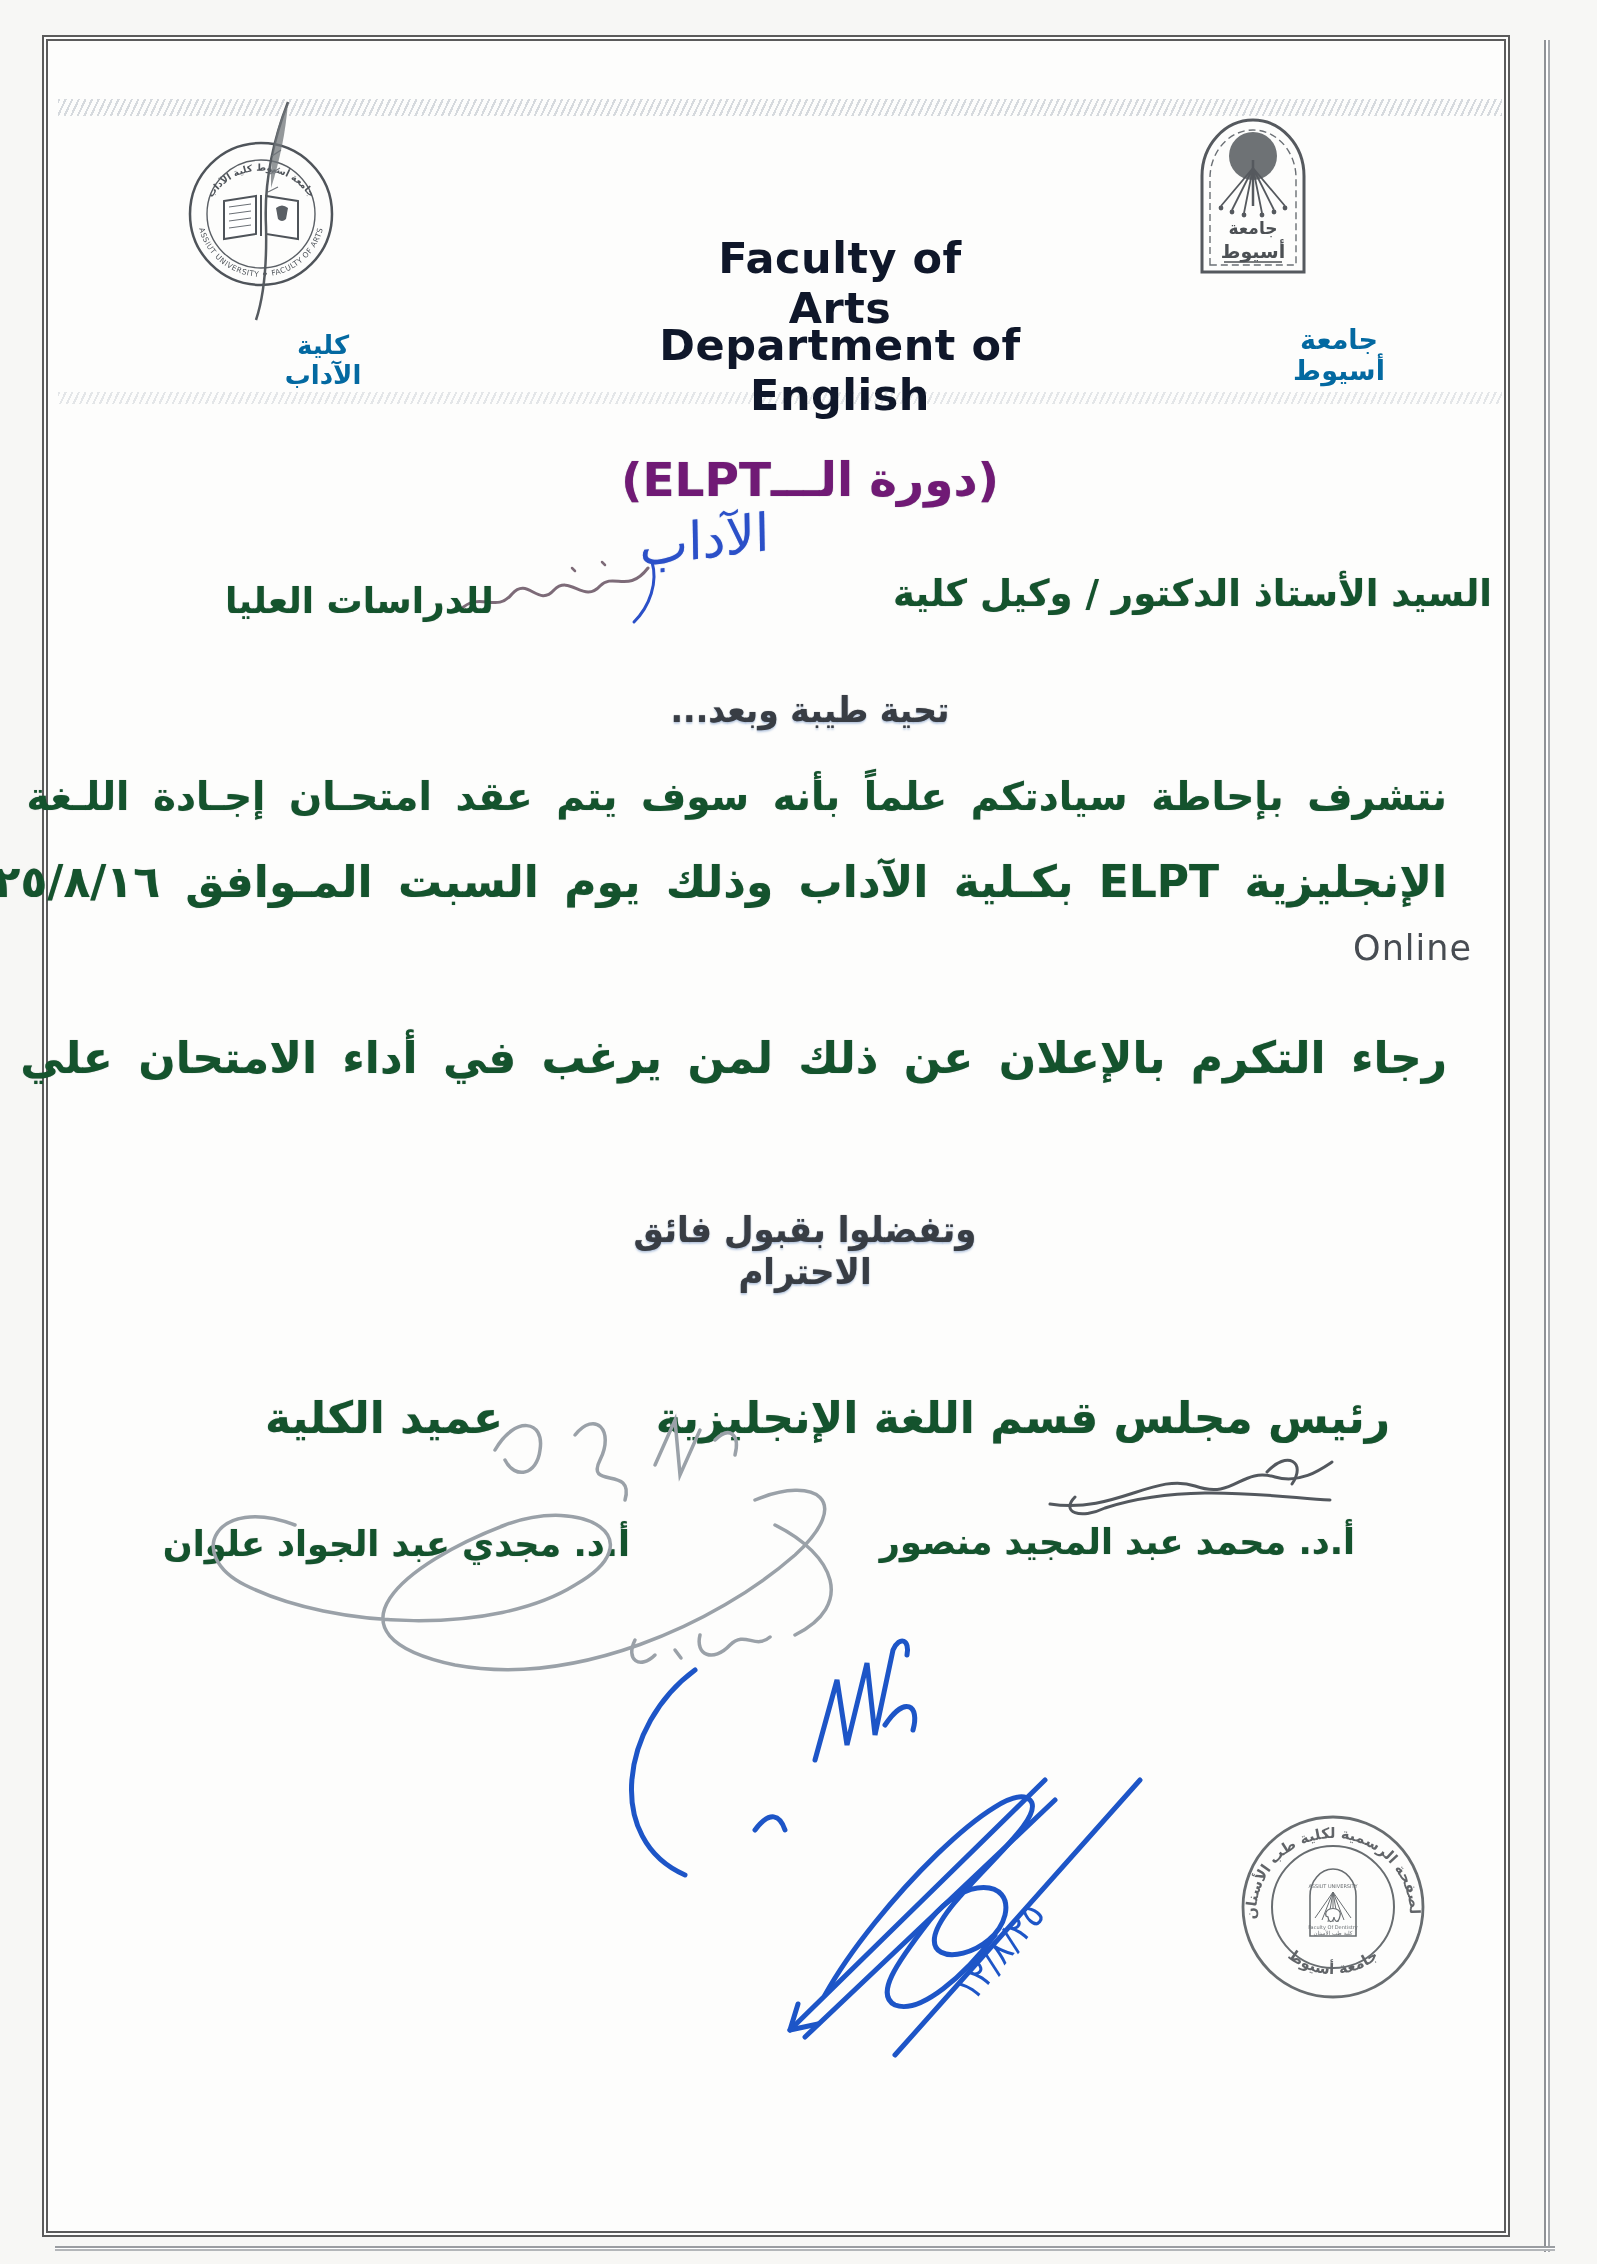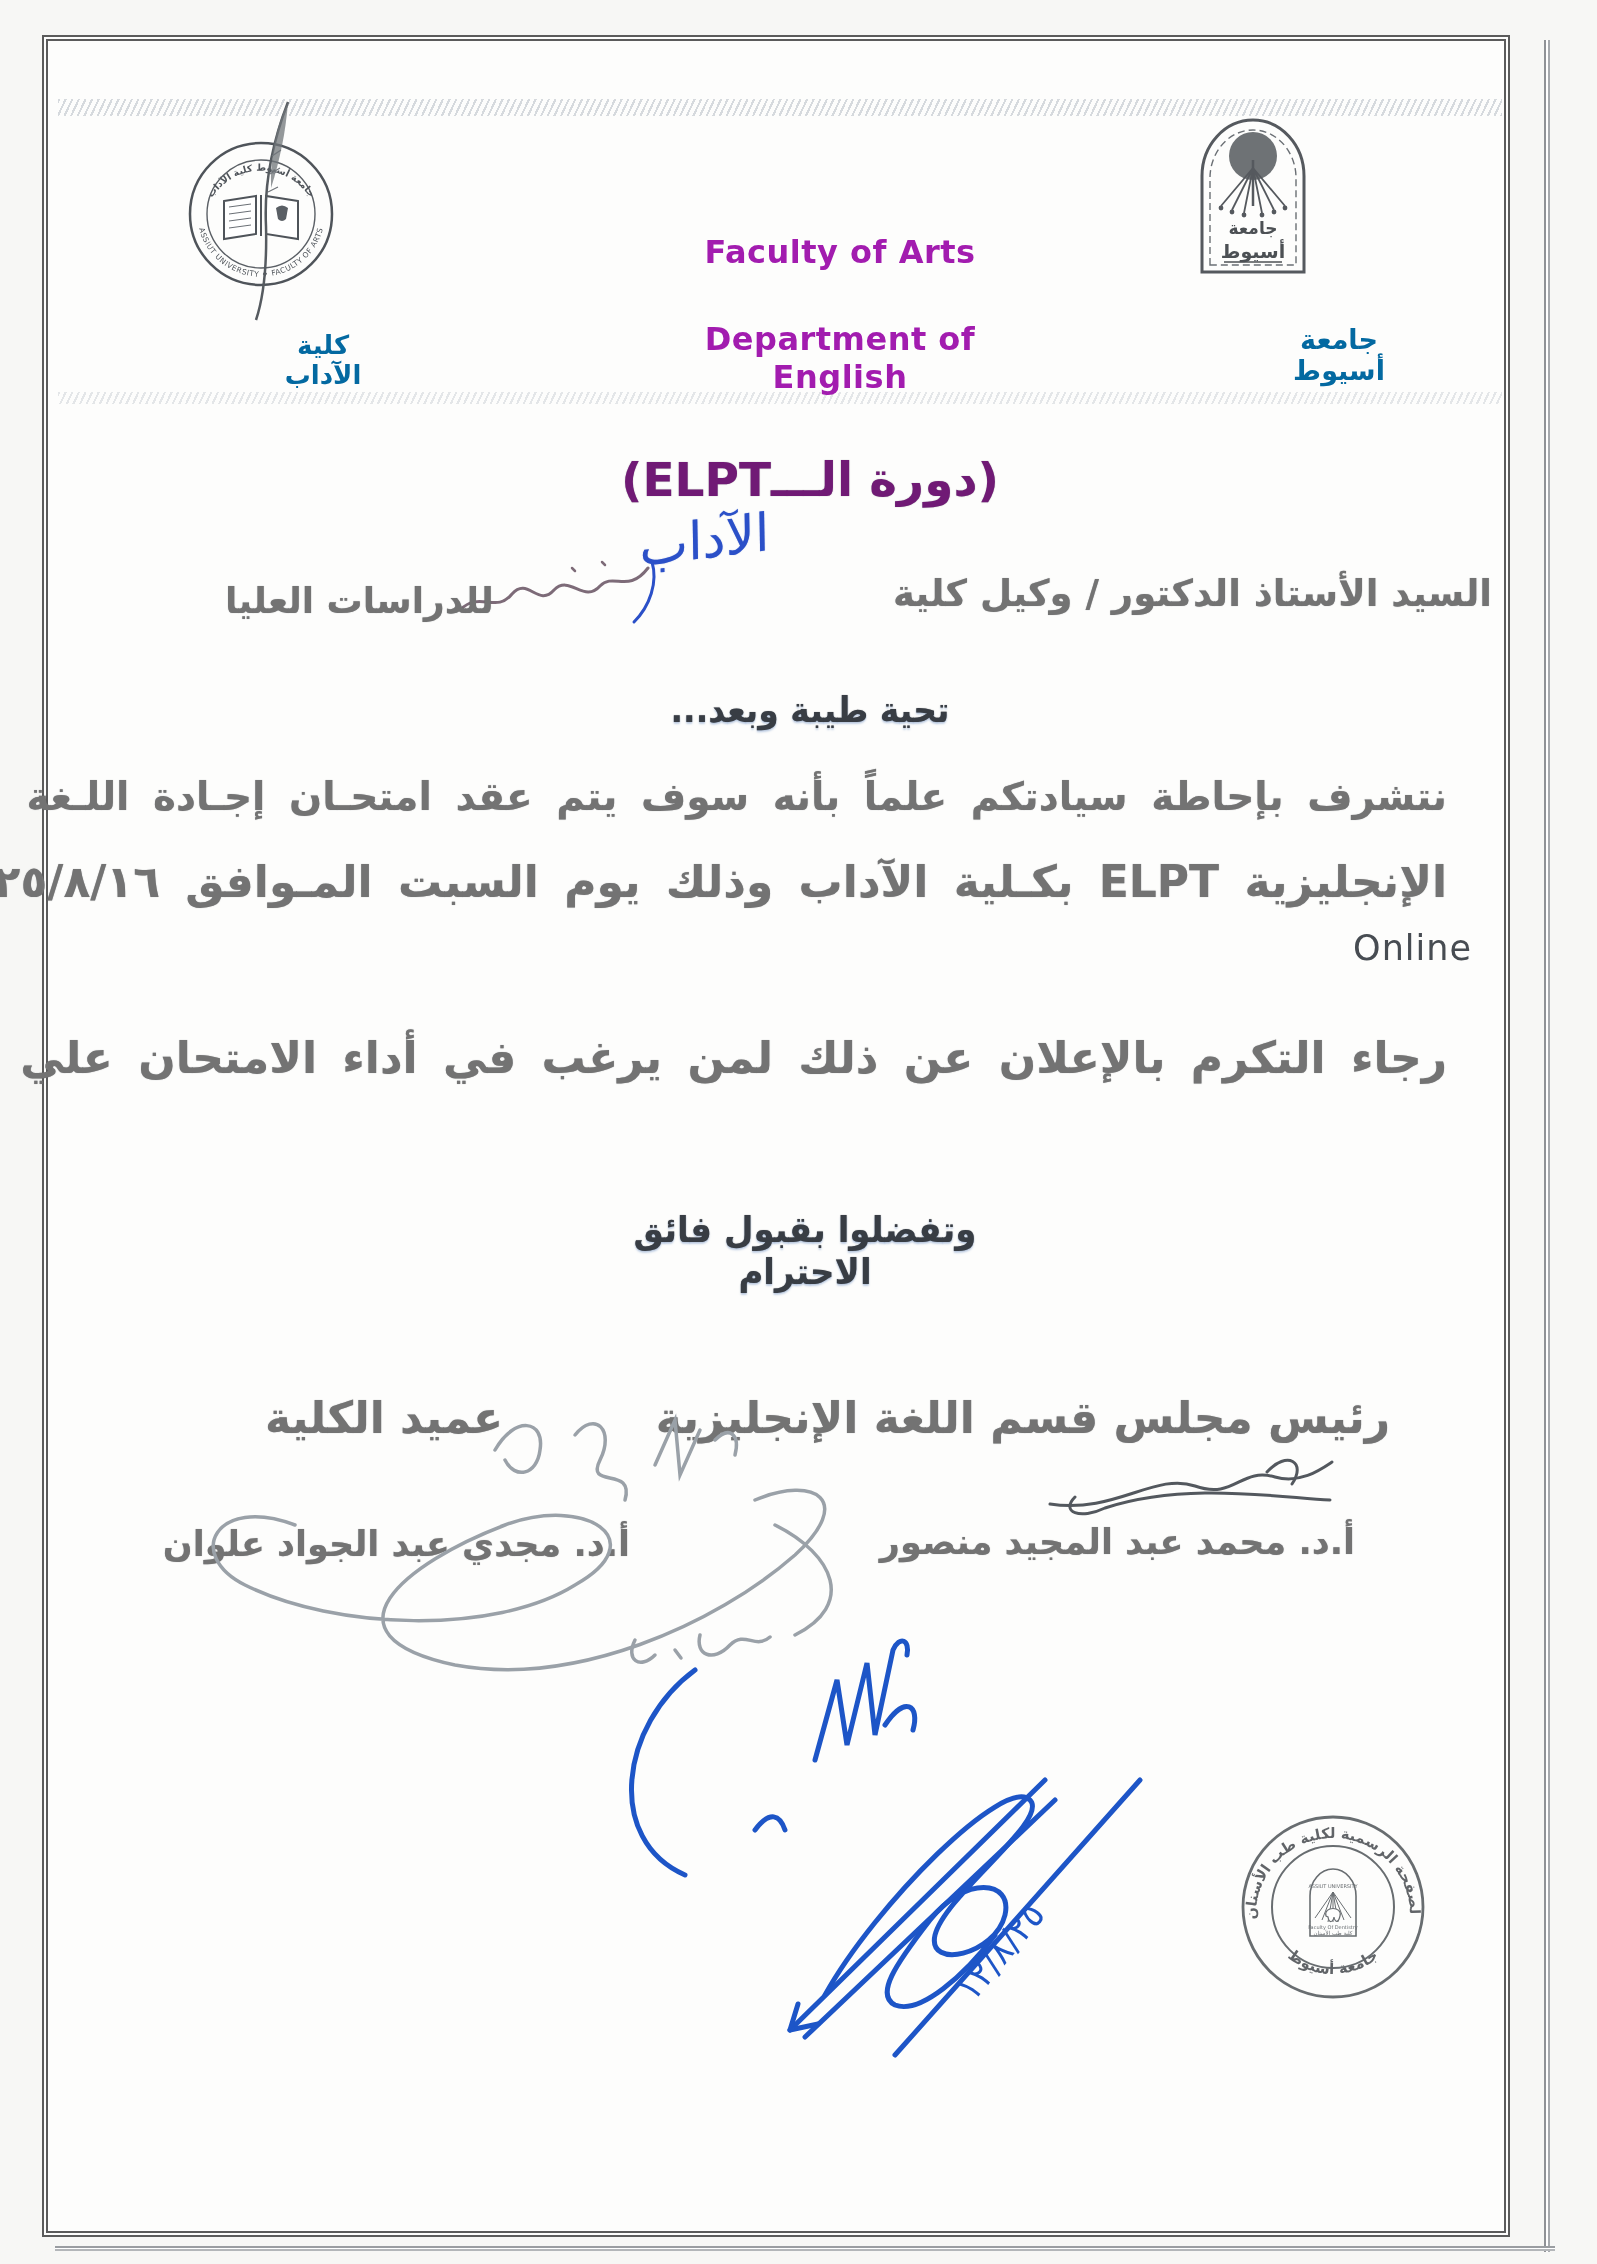--- a/index.html
+++ b/index.html
@@ -22,23 +22,23 @@
   .edge-right{
     position:absolute; left:1544px; top:40px; width:6px; height:2212px;
     background:linear-gradient(90deg,#8f9296 0 2px,#ffffff 2px 4px,#a6a9ad 4px 6px);
   }
   .edge-bottom{
     position:absolute; left:55px; top:2246px; width:1500px; height:5px;
     background:linear-gradient(#9a9da1 0 2px,#ffffff 2px 3px,#b3b6b9 3px 5px);
   }
   .abs{position:absolute;}
   .ar{direction:rtl; unicode-bidi:isolate;}
-  .ink{color:#737373; text-shadow:0 0 1px rgba(62,67,74,.45);}
+  .ink{color:#14532d; text-shadow:0 0 1px rgba(62,67,74,.45);}
   .c{text-align:center;}
-  .hdr-en{font-weight:700; font-size:32px; color:#a21caf; letter-spacing:.5px;}
+  .hdr-en{font-weight:700; font-size:43px; color:#0f172a; letter-spacing:.5px;}
   .hdr-ar{font-weight:700; font-size:26px; color:#0369a1;}
   .title{font-weight:700; font-size:47px; color:#701a75; text-shadow:0 0 1px rgba(54,59,66,.5);}
   .body-line{font-weight:700; font-size:44px; word-spacing:10px; white-space:nowrap;}
   .salut{font-weight:700; font-size:37px; white-space:nowrap;}
   .deco{
     font-weight:700; color:#383d44;
     text-shadow:0 2px 2px rgba(90,130,190,.35), 0 0 1px rgba(40,45,52,.6);
     transform:scaleY(1.06);
   }
   .hand-blue{

